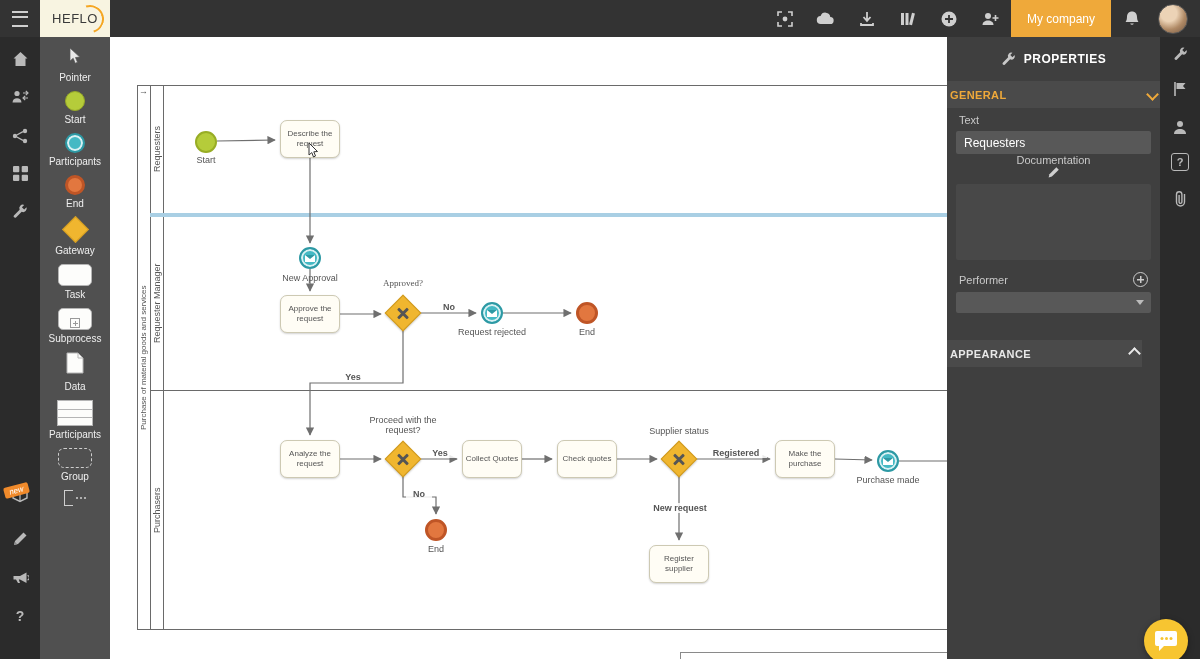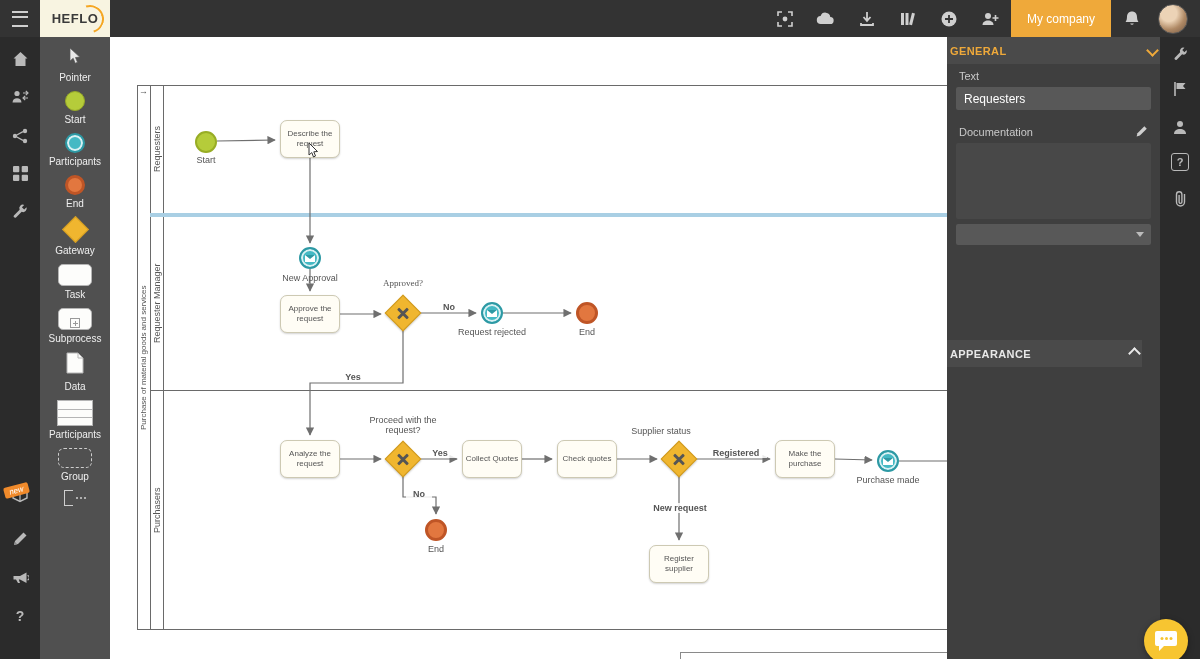--- a/index.html
+++ b/index.html
@@ -4,21 +4,21 @@
 <style>
   html,body{margin:0;padding:0;background:#222;}
   #app{position:relative;width:1200px;height:659px;overflow:hidden;font-family:"Liberation Sans",sans-serif;background:#fff;}
 
   
   .topbar{position:absolute;left:0;top:0;width:1200px;height:37px;background:#333;z-index:40;}
   .hamburger{position:absolute;left:0;top:0;width:40px;height:37px;display:flex;align-items:center;justify-content:center;cursor:pointer;}
   .hamburger span{display:block;width:16px;height:12px;border-top:2px solid #cfcfcf;border-bottom:2px solid #cfcfcf;position:relative;}
   .hamburger span::after{content:"";position:absolute;left:0;top:3px;width:16px;height:2px;background:#cfcfcf;}
   .logo-box{position:absolute;left:40px;top:0;width:70px;height:37px;background:#f8f4e1;display:flex;align-items:center;justify-content:center;}
-  .logo-text{font-weight:bold;font-size:13px;color:#3a3a3a;letter-spacing:.5px;position:relative;z-index:1;}
+  .logo-text{font-weight:normal;font-size:13px;color:#3a3a3a;letter-spacing:.5px;position:relative;z-index:1;}
   .logo-swoosh{position:absolute;right:6px;top:5px;width:24px;height:24px;border:2px solid #f5a623;border-radius:50%;border-left-color:transparent;border-bottom-color:transparent;transform:rotate(28deg);}
   .tb-right{position:absolute;right:0;top:0;height:37px;display:flex;align-items:center;}
   .tb-icon{width:41px;height:37px;display:flex;align-items:center;justify-content:center;cursor:pointer;}
   .tb-icon svg{display:block;}
   .company-btn{height:37px;background:#efa93a;color:#fff;font-size:12px;display:flex;align-items:center;padding:0 16px;cursor:pointer;}
   .avatar{width:28px;height:28px;border-radius:50%;margin:0 12px 0 6px;background:radial-gradient(circle at 35% 30%,#ecd3b6 0 30%,#b08a66 60%,#6f5440 100%);border:1px solid #555;cursor:pointer;}
 
   
   .lstrip{position:absolute;left:0;top:37px;width:40px;height:622px;background:#2b2b2b;z-index:30;}
   .strip-icon{position:absolute;left:0;width:40px;display:flex;justify-content:center;color:#b9b9b9;cursor:pointer;}
@@ -369,59 +369,69 @@
     <div class="task" style="left:352px;top:403px;">
         <span>Collect Quotes</span>
       </div>
     <div class="task" style="left:447px;top:403px;">
         <span>Check quotes</span>
       </div>
     <div class="gw" style="left:552px;top:405px;">
         <span class="diamond"></span>
         <span class="x"></span>
       </div>
-    <div class="lbl" style="left:507px;top:389px;width:88px;">Supplier status</div>
+    <div class="lbl" style="left:525px;top:389px;width:88px;">Supplier status</div>
     <div class="edge-lbl" style="left:595px;top:411px;width:60px;">Registered</div>
     <div class="task" style="left:665px;top:403px;">
         <span>Make the purchase</span>
       </div>
     <div class="evt evt-inter" style="left:767px;top:413px;">
         <span class="env"></span>
       </div>
     <div class="lbl" style="left:738px;top:438px;width:80px;">Purchase made</div>
     <div class="edge-lbl" style="left:296px;top:452px;width:24px;">No</div>
     <div class="evt evt-end" style="left:315px;top:482px;"></div>
     <div class="lbl" style="left:296px;top:507px;width:60px;">End</div>
     <div class="edge-lbl" style="left:527px;top:466px;width:84px;">New request</div>
     <div class="task" style="left:539px;top:508px;">
         <span>Register supplier</span>
       </div>
 
     <div class="partial-shape"></div>
   </div>
 
   <div class="props">
+    <div class="props-header">
+      <svg width="15" height="15" viewBox="0 0 16 16">
+          <path d="M14.5 3.2a3.6 3.6 0 0 1-4.8 4.6L4 13.5a1.5 1.5 0 0 1-2.1-2.1L7.6 5.7a3.6 3.6 0 0 1 4.6-4.8L9.9 3.2l2.3 2.3z" fill="#c9c9c9"></path>
+        </svg>
+      <span>PROPERTIES</span>
+    </div>
     <div class="section-bar general">
       <span>GENERAL</span>
       <span class="chev down"></span>
     </div>
     <div class="row" style="margin-top:6px;">
       <span class="fld-label">Text</span>
     </div>
     <div style="padding:5px 9px 0;">
       <input class="txt-input" value="Requesters" style="">
     </div>
-    <div class="row" style="margin-top:15px;">
+    <div class="row" style="margin-top:0;flex-direction:column;">
       <span class="fld-label">Documentation</span>
       <svg width="13" height="13" viewBox="0 0 16 16">
           <path d="M2 14l1-4 8.5-8.5 3 3L6 13z" fill="#cfcfcf"></path>
         </svg>
     </div>
     <div style="padding:5px 9px 0;">
       <div class="doc-area"></div>
+    </div>
+    <div class="row" style="margin-top:12px;">
+      <span class="fld-label">Performer</span>
+      <span class="plus-circle"></span>
     </div>
     <div style="padding:5px 9px 0;">
       <div class="perf-select">
           <span class="caret"></span>
         </div>
     </div>
     <div class="section-bar appearance">
       <span>APPEARANCE</span>
       <span class="chev up"></span>
     </div>

